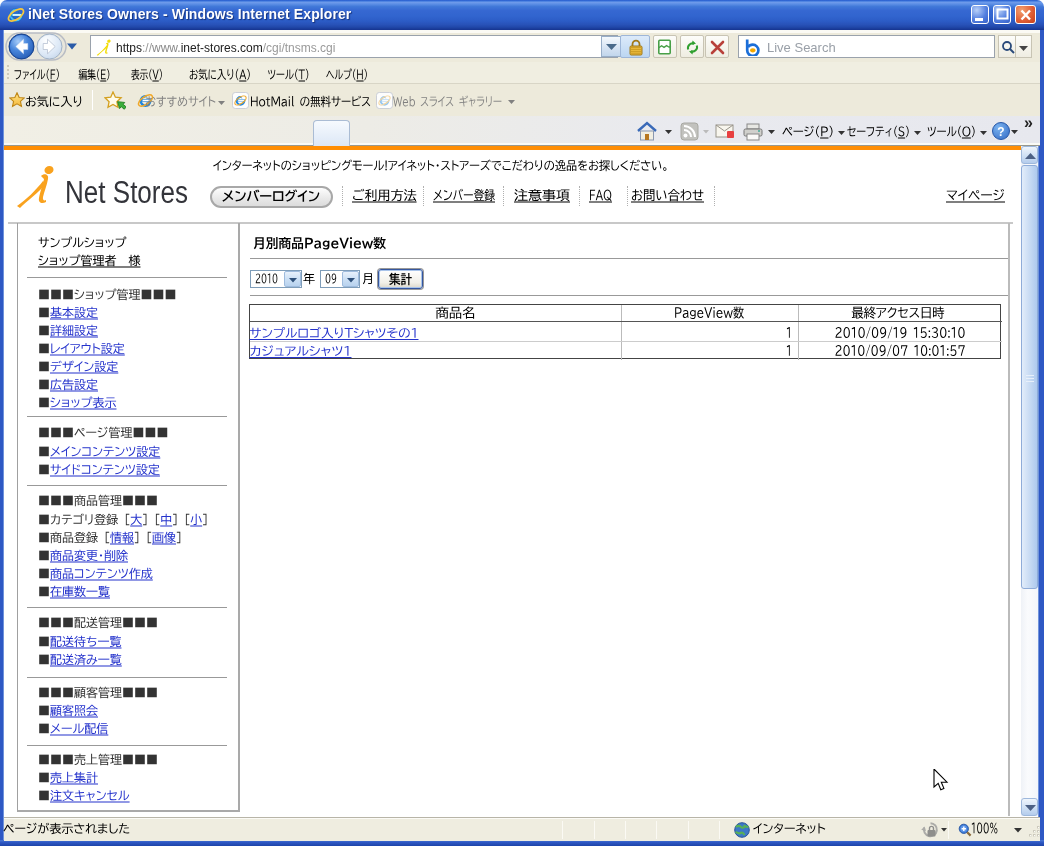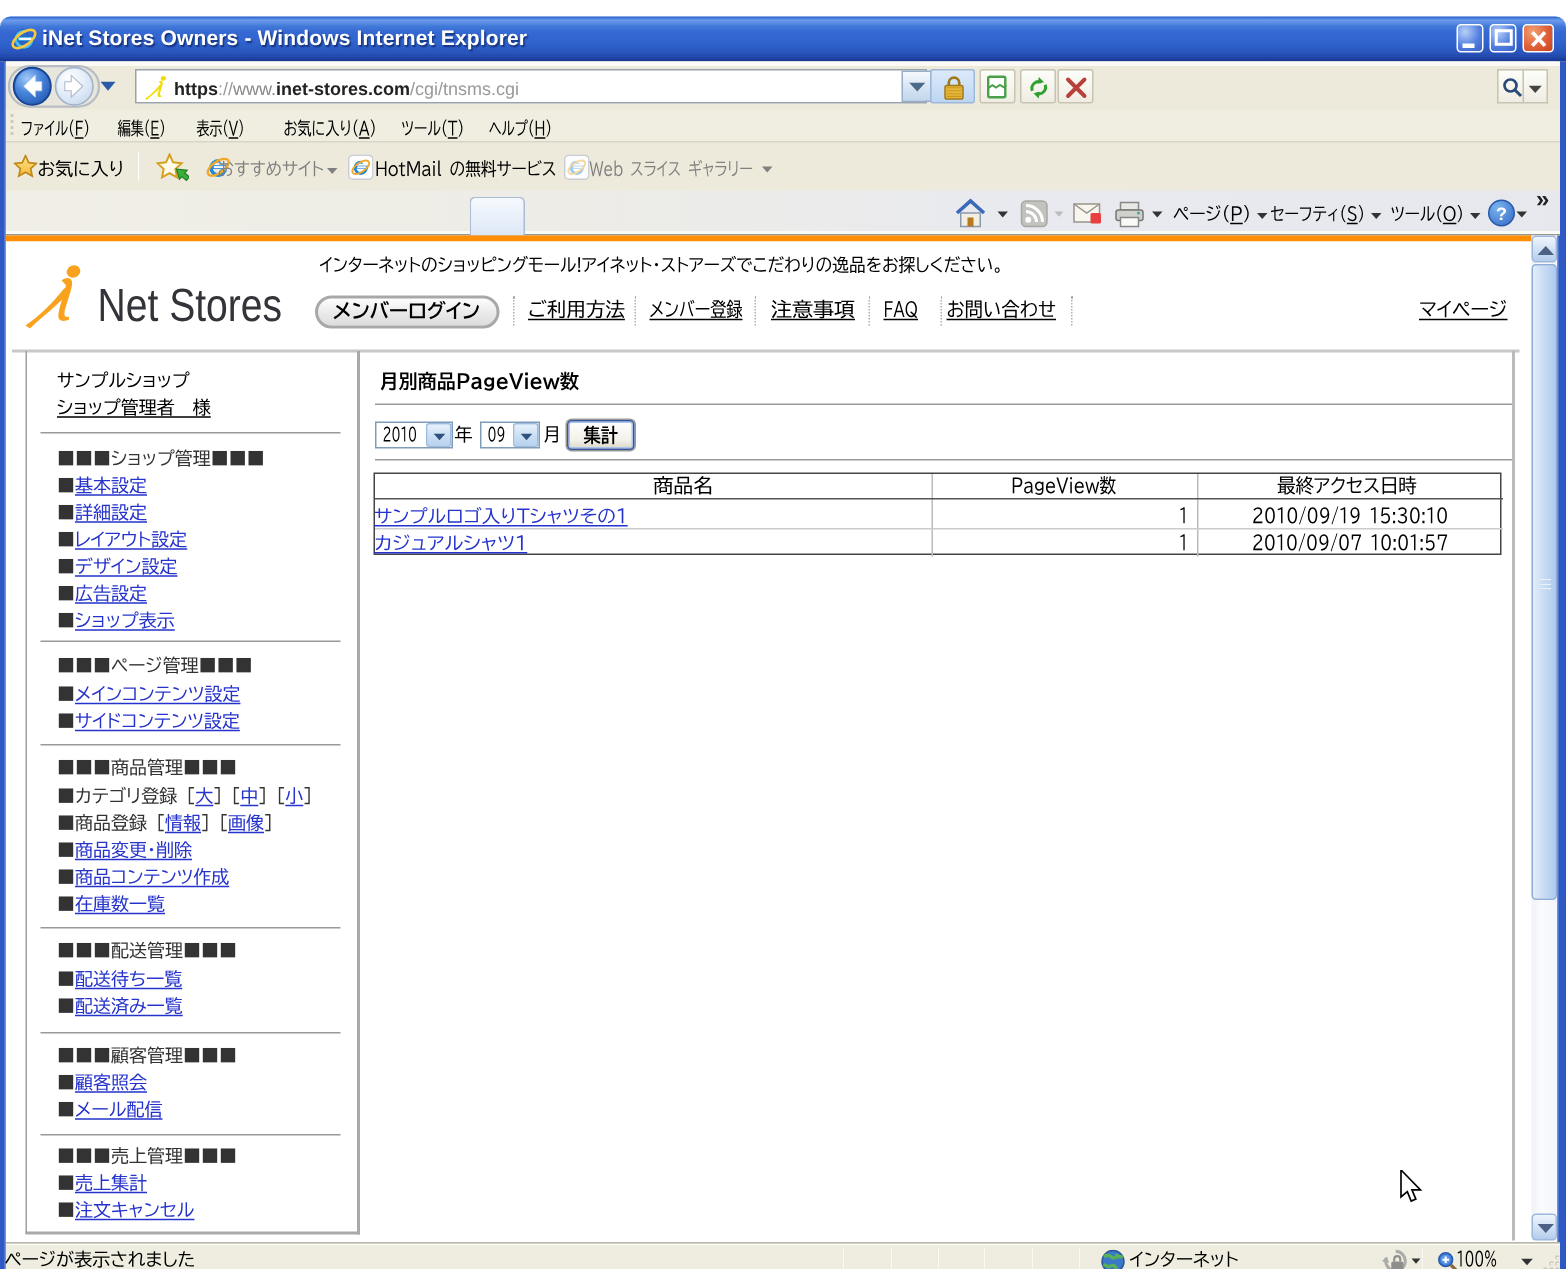--- a/index.html
+++ b/index.html
@@ -1,17 +1,17 @@
 <!DOCTYPE html>
 <html><head><meta charset="utf-8"><style>
 html,body{margin:0;padding:0;width:1044px;height:846px;overflow:hidden;background:#fff;
 font-family:"Liberation Sans",sans-serif;}
 *{box-sizing:border-box}
 .abs{position:absolute}
-#win{position:absolute;left:0;top:11px;width:1044px;height:680px}
+#win{position:absolute;left:0;top:0;width:1044px;height:680px}
 
 #title{position:absolute;left:0;top:0;width:1044px;height:30px;
 background:linear-gradient(180deg,#1E50C8 0%,#3E78DC 3%,#6E9AEA 8%,#5E90E6 13%,#4078D8 22%,#3668D2 35%,#3164CE 55%,#2C5CC6 70%,#2852B8 82%,#2148AA 90%,#1A3C9A 96%,#163490 100%);
 border-radius:7px 7px 0 0}
 #title .txt{position:absolute;left:28px;top:6px;color:#fff;font-weight:bold;font-size:14px;letter-spacing:0.1px;
 text-shadow:1px 1px 1px rgba(10,30,90,.7)}
 
 .wbtn{position:absolute;top:5px;width:18px;height:19px;border-radius:3px;border:1px solid #fff}
 #bmin{left:971px;background:radial-gradient(circle at 30% 25%,#B8D0F8,#5480E0 55%,#3560C8)}
 #bmax{left:993px;background:radial-gradient(circle at 30% 25%,#B8D0F8,#5480E0 55%,#3560C8)}
@@ -21,21 +21,21 @@
 #bleft,#bright{position:absolute;top:30px;width:6px;height:816px;background:#2E58C4}
 #bleft{left:0;width:4px;border-right:1px solid #6F93DC}
 #bright{left:1038px;border-left:1px solid #6F93DC}
 #bbottom{position:absolute;left:0;top:840px;width:1044px;height:6px;background:linear-gradient(180deg,#4A78D4,#2E58C4 40%,#1E44A8)}
 
 #band{position:absolute;left:4px;top:30px;width:1036px;height:116px;background:#EDEADB}
 #band .topline{position:absolute;left:0;top:0;width:100%;height:3px;background:#FBFAF4}
 
 #urlfield{position:absolute;left:86px;top:5px;width:528px;height:23px;background:#fff;border:1px solid #9AA2AC}
 #urlfield .t{position:absolute;left:25px;top:5px;font-size:12px;color:#999;white-space:pre}
-#urlfield .t b{color:#222;font-weight:bold}
+#urlfield .t b{color:#222;font-weight:normal}
 #urlbtn{position:absolute;left:597px;top:6px;width:20px;height:21px;background:linear-gradient(180deg,#F5F9FD,#D4E2F2 60%,#C2D6EC);border:1px solid #98AEC8}
 #lockbtn{position:absolute;left:616px;top:5px;width:30px;height:23px;background:linear-gradient(180deg,#DCEAFA,#BCD6F2);border:1px solid #9EB6D8;border-radius:2px}
 .tbtn{position:absolute;top:5px;height:23px;background:linear-gradient(180deg,#FDFDFA,#EFEDE2);border:1px solid #C8C4B4;border-radius:2px}
 #compatbtn{left:649px;width:24px}
 #refreshbtn{left:676px;width:24px}
 #stopbtn{left:701px;width:24px}
 
 #searchf{position:absolute;left:734px;top:5px;width:257px;height:23px;background:#fff;border:1px solid #9AA2AC}
 #searchf .ph{position:absolute;left:28px;top:4px;font-size:13px;color:#9AA0A8}
 #magbtn{position:absolute;left:994px;top:5px;width:18px;height:23px;background:linear-gradient(180deg,#FDFDFA,#EFEDE2);border:1px solid #C8C4B4}
@@ -187,20 +187,27 @@
     <path d="M8.6 1.4l3.4 3.4-4.4 1z" fill="#30A030"></path>
     <path d="M12.8 6.5a4.6 4.6 0 0 1-6 5.8" fill="none" stroke="#30A030" stroke-width="2"></path>
     <path d="M8.4 15.6L5 12.2l4.4-1z" fill="#30A030"></path>
    </svg>
       </div>
   <div class="tbtn" id="stopbtn">
         <svg class="abs" style="left:4px;top:4px" width="15" height="15">
           <path d="M2 2l11 11M13 2L2 13" stroke="#B8403A" stroke-width="2.6" stroke-linecap="round"></path>
         </svg>
       </div>
+  <div id="searchf">
+   <svg class="abs" style="left:5px;top:3px" width="20" height="17" viewBox="0 0 20 17">
+    <path d="M3.2 0.5v10.8a5.6 5.6 0 1 0 11.2 0c0-3.1-2.5-5.6-5.6-5.6-2.1 0-3.9 1.1-4.8 2.4" fill="none" stroke="#1B6ED8" stroke-width="2.7"></path>
+    <ellipse cx="8.8" cy="11.3" rx="2.7" ry="2.1" fill="#F5A800"></ellipse>
+   </svg>
+   <div class="ph">Live Search</div>
+  </div>
   <div id="magbtn">
         <svg class="abs" style="left:2px;top:4px" width="14" height="14" viewBox="0 0 14 14">
     <circle cx="6" cy="6" r="4" fill="none" stroke="#2A4A7A" stroke-width="1.8"></circle>
     <path d="M9 9l4 4" stroke="#2A4A7A" stroke-width="2"></path>
    </svg>
       </div>
   <div id="magdrop">
         <svg class="abs" style="left:3px;top:10px" width="9" height="6">
           <path d="M0 0l4.5 5L9 0z" fill="#444"></path>
         </svg>

